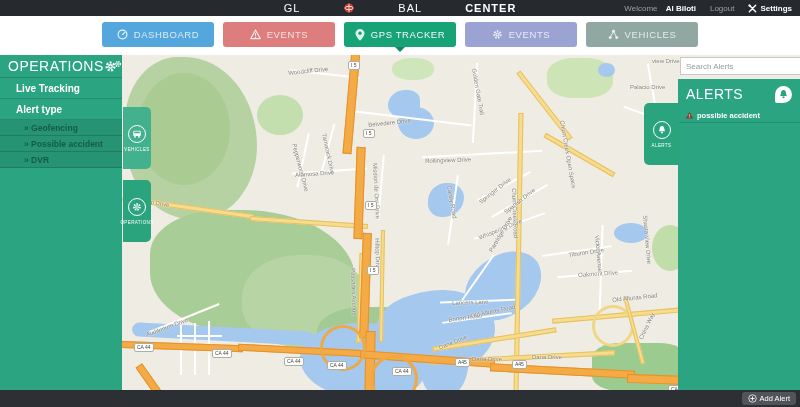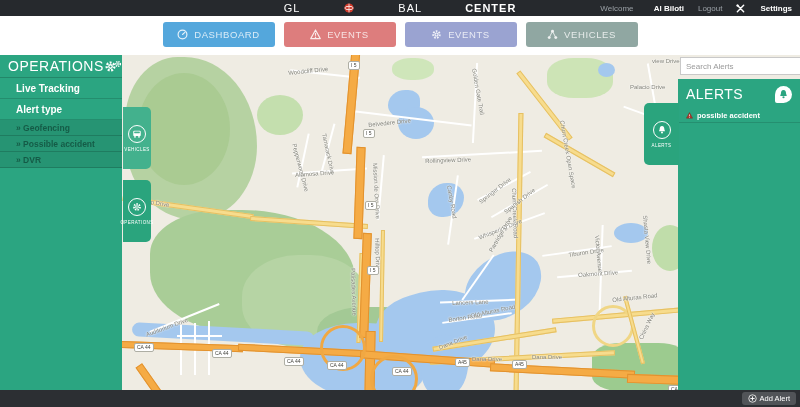--- a/index.html
+++ b/index.html
@@ -5,21 +5,21 @@
   html,body{margin:0;padding:0;width:800px;height:407px;overflow:hidden;
     font-family:"Liberation Sans","DejaVu Sans",sans-serif;background:#fff;position:relative;}
   
   .topbar{position:absolute;top:0;left:0;width:800px;height:16px;background:#26292d;
     display:flex;align-items:center;justify-content:center;z-index:40;}
   .logo{display:flex;align-items:center;color:#fff;font-size:11px;letter-spacing:1px;gap:43px;}
   .logo .bold{font-weight:bold;}
   .logo svg{margin:0 1px;}
   .topbar-right{position:absolute;right:8px;top:0;height:16px;display:flex;align-items:center;
     gap:14px;font-size:8px;color:#9aa0a6;}
-  .topbar-right .user,.topbar-right .settings-lbl{color:#fff;font-weight:bold;margin-left:12px;}
+  .topbar-right .user,.topbar-right .settings-lbl{color:#fff;font-weight:bold;}
   .tbr-item{display:flex;align-items:center;gap:3px;cursor:pointer;}
   
   .navbar{position:absolute;top:16px;left:0;width:800px;height:39px;background:#fff;
     display:flex;justify-content:center;align-items:flex-start;padding-top:6px;box-sizing:border-box;gap:9px;z-index:35;}
   .tab{width:112px;height:25px;border-radius:3px;display:flex;align-items:center;justify-content:center;
     gap:6px;color:rgba(255,255,255,.78);font-size:9.5px;letter-spacing:.6px;cursor:pointer;position:relative;}
   .tab svg{opacity:.85;}
   .tab-dashboard{background:#54a7dc;}
   .tab-events{background:#dd7d7d;}
   .tab-gps{background:#17a375;color:rgba(255,255,255,.95);}
@@ -42,21 +42,21 @@
   .map-label{font-size:6px;color:#83837a;white-space:nowrap;transform-origin:0 0;
     text-shadow:0 0 2px #fff,0 0 2px #fff;line-height:6px;}
   .shield{font-size:5px;line-height:6px;height:7px;padding:0 2px;background:#fff;border:1px solid #aeaea4;
     border-radius:2px;color:#44443e;white-space:nowrap;display:inline-block;}
   
   .sidebar{position:absolute;left:0;top:0;width:122px;height:335px;background:#2ba581;z-index:10;}
   .sb-header{height:22px;padding:0 8px;display:flex;align-items:center;justify-content:space-between;
     color:#fff;font-size:14px;letter-spacing:.5px;border-bottom:1px solid rgba(0,0,0,.18);}
   .sb-item{height:20px;display:flex;align-items:center;padding-left:16px;color:#fff;font-size:10px;
     font-weight:bold;border-bottom:1px solid rgba(0,0,0,.14);cursor:pointer;}
-  .sb-sub{height:15px;display:flex;align-items:center;padding-left:16px;font-size:8.5px;font-weight:bold;
+  .sb-sub{height:15px;display:flex;align-items:center;padding-left:24px;font-size:8.5px;font-weight:bold;
     color:rgba(10,55,42,.62);background:rgba(0,0,0,.10);border-bottom:1px solid rgba(0,0,0,.16);cursor:pointer;}
   .gears{display:flex;align-items:flex-end;}
   
   .rpanel{position:absolute;left:678px;top:0;width:122px;height:335px;z-index:10;}
   .search-input{position:absolute;left:2px;top:2px;width:112px;height:16px;border:1px solid #c9c9c9;
     font-size:8px;padding:0 5px;color:#444;font-family:inherit;}
   .search-input::placeholder{color:#9a9a9a;}
   .alerts-panel{position:absolute;left:0;top:24px;width:122px;height:311px;background:#2ba581;}
   .ap-header{height:30px;padding:0 8px;display:flex;align-items:center;justify-content:space-between;
     color:#fff;font-size:14px;letter-spacing:.5px;}
@@ -117,20 +117,27 @@
     </svg>
     <span>DASHBOARD</span>
   </div>
   <div class="tab tab-events">
     <svg width="11" height="11" viewBox="0 0 12 12">
       <path d="M6 1 L11.2 10.5 H.8 Z" fill="none" stroke="#fff" stroke-width="1.2" stroke-linejoin="round"></path>
       <path d="M6 4.2 V7.4" stroke="#fff" stroke-width="1.2"></path>
         <circle cx="6" cy="9" r=".8" fill="#fff"></circle>
     </svg>
     <span>EVENTS</span>
+  </div>
+  <div class="tab tab-gps">
+    <svg width="10" height="12" viewBox="0 0 12 15">
+      <path d="M6 0 C2.7 0 .4 2.4 .4 5.4 c0 4 5.6 9.3 5.6 9.3 s5.6 -5.3 5.6 -9.3 C11.6 2.4 9.3 0 6 0 Z" fill="#fff"></path>
+      <circle cx="6" cy="5.3" r="2.1" fill="#17a375"></circle>
+    </svg>
+    <span>GPS TRACKER</span>
   </div>
   <div class="tab tab-reports">
     <svg width="11" height="11" viewBox="0 0 12 12">
       <circle cx="6" cy="6" r="3.6" fill="none" stroke="#fff" stroke-width="2.1" stroke-dasharray="1.8 1.35"></circle>
       <circle cx="6" cy="6" r="2.2" fill="#fff"></circle>
         <circle cx="6" cy="6" r="1" fill="#9aa3d1"></circle>
     </svg>
     <span>EVENTS</span>
   </div>
   <div class="tab tab-configure">

